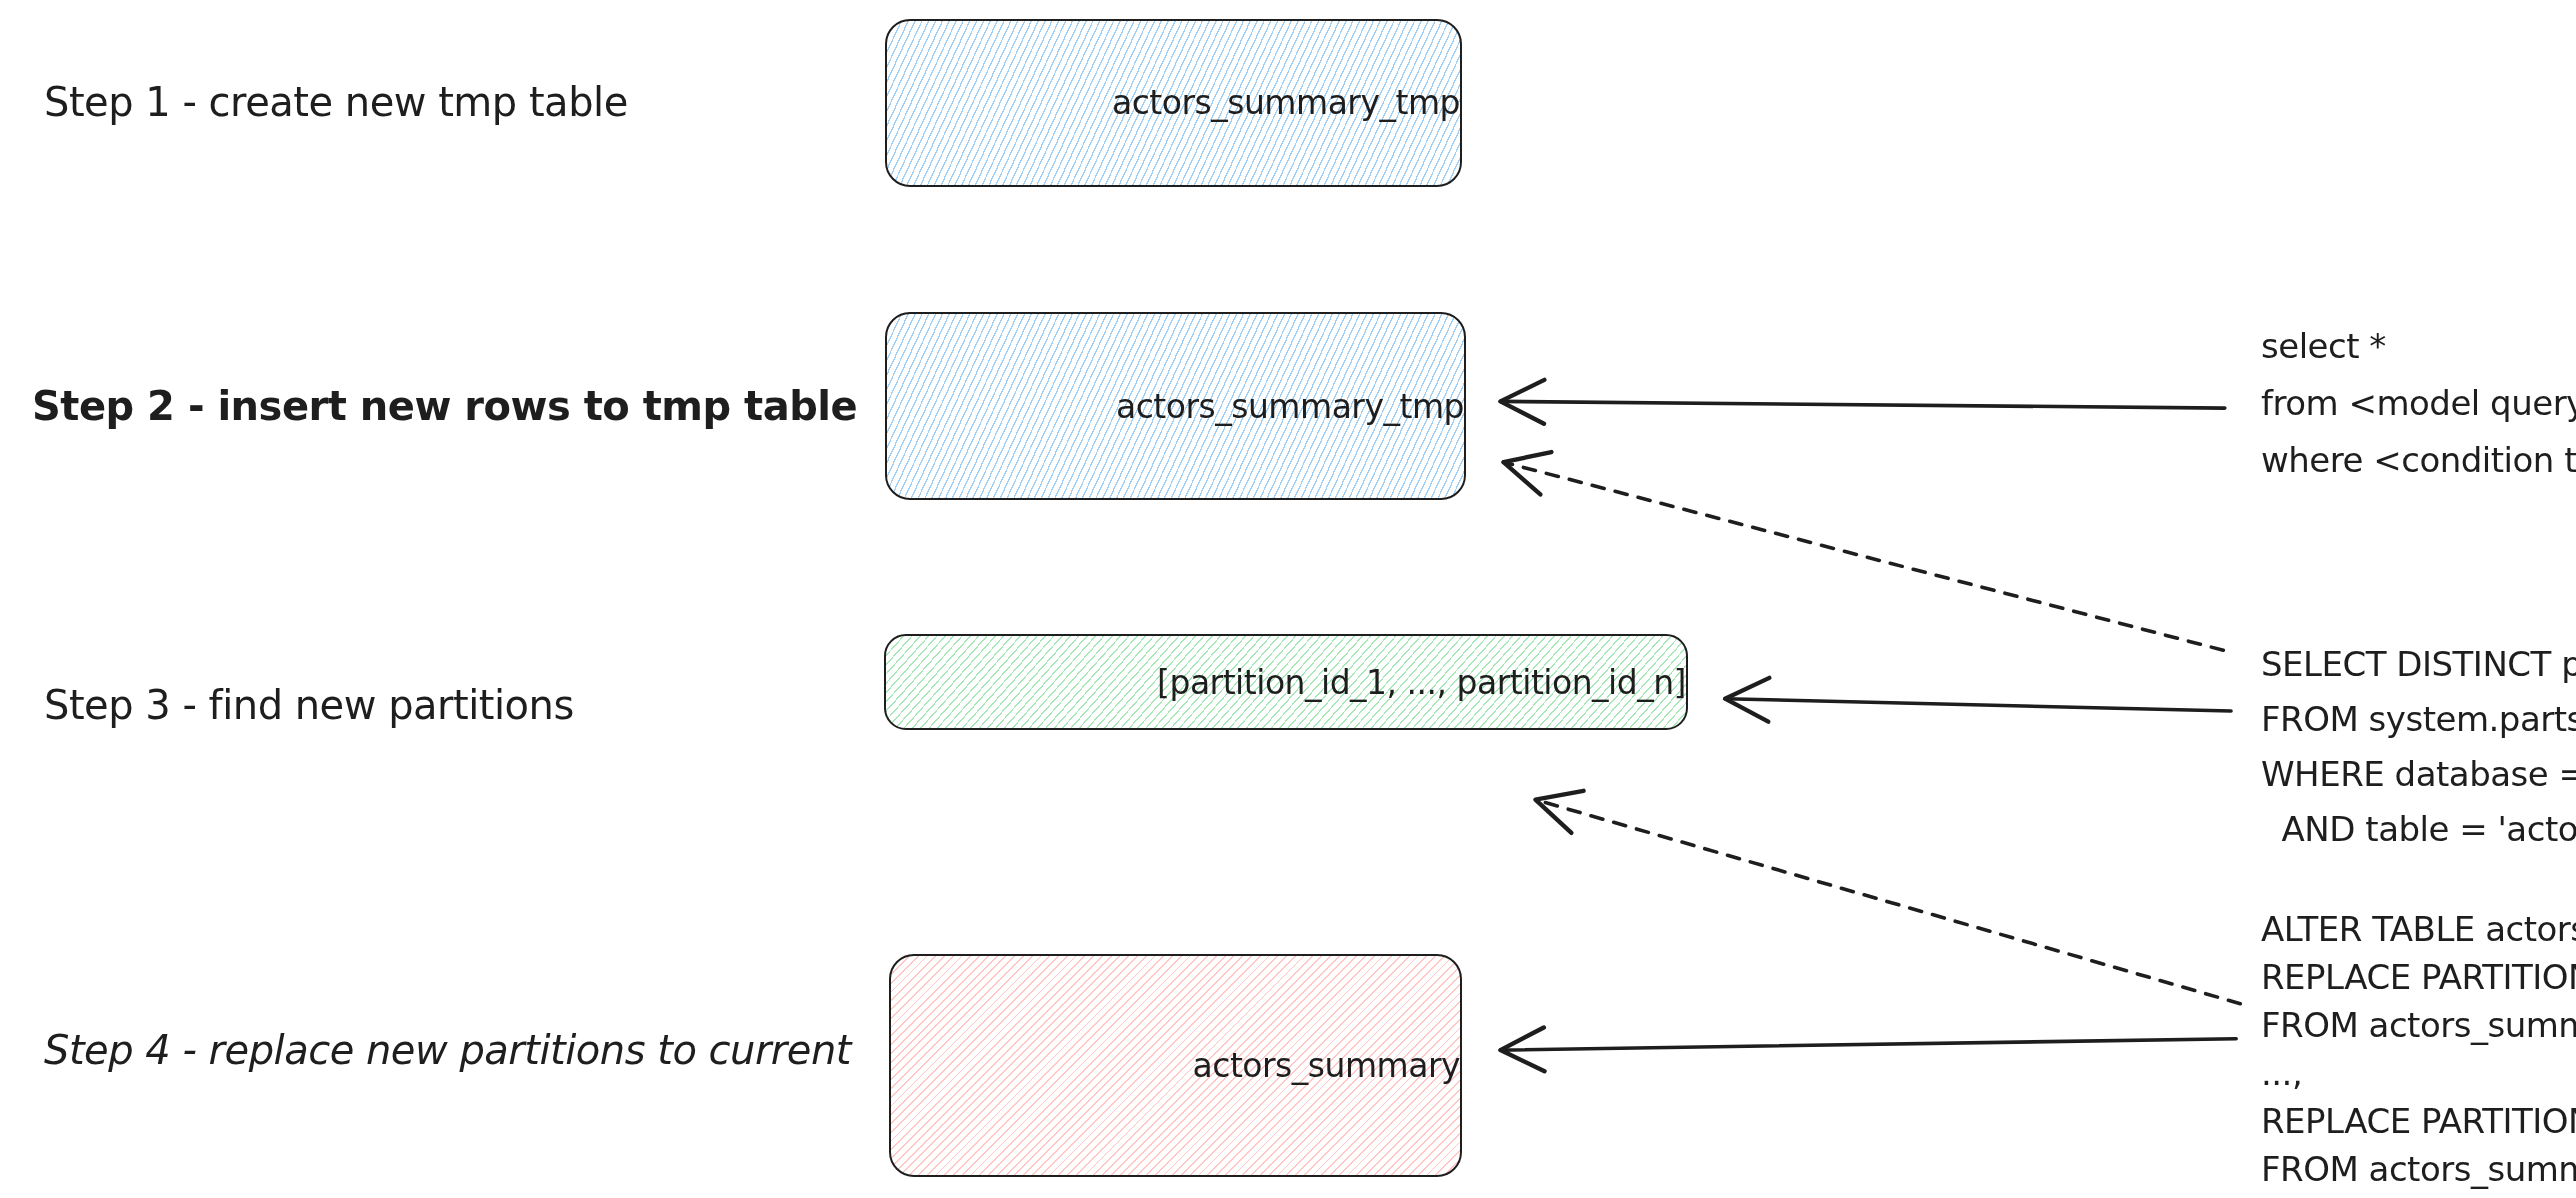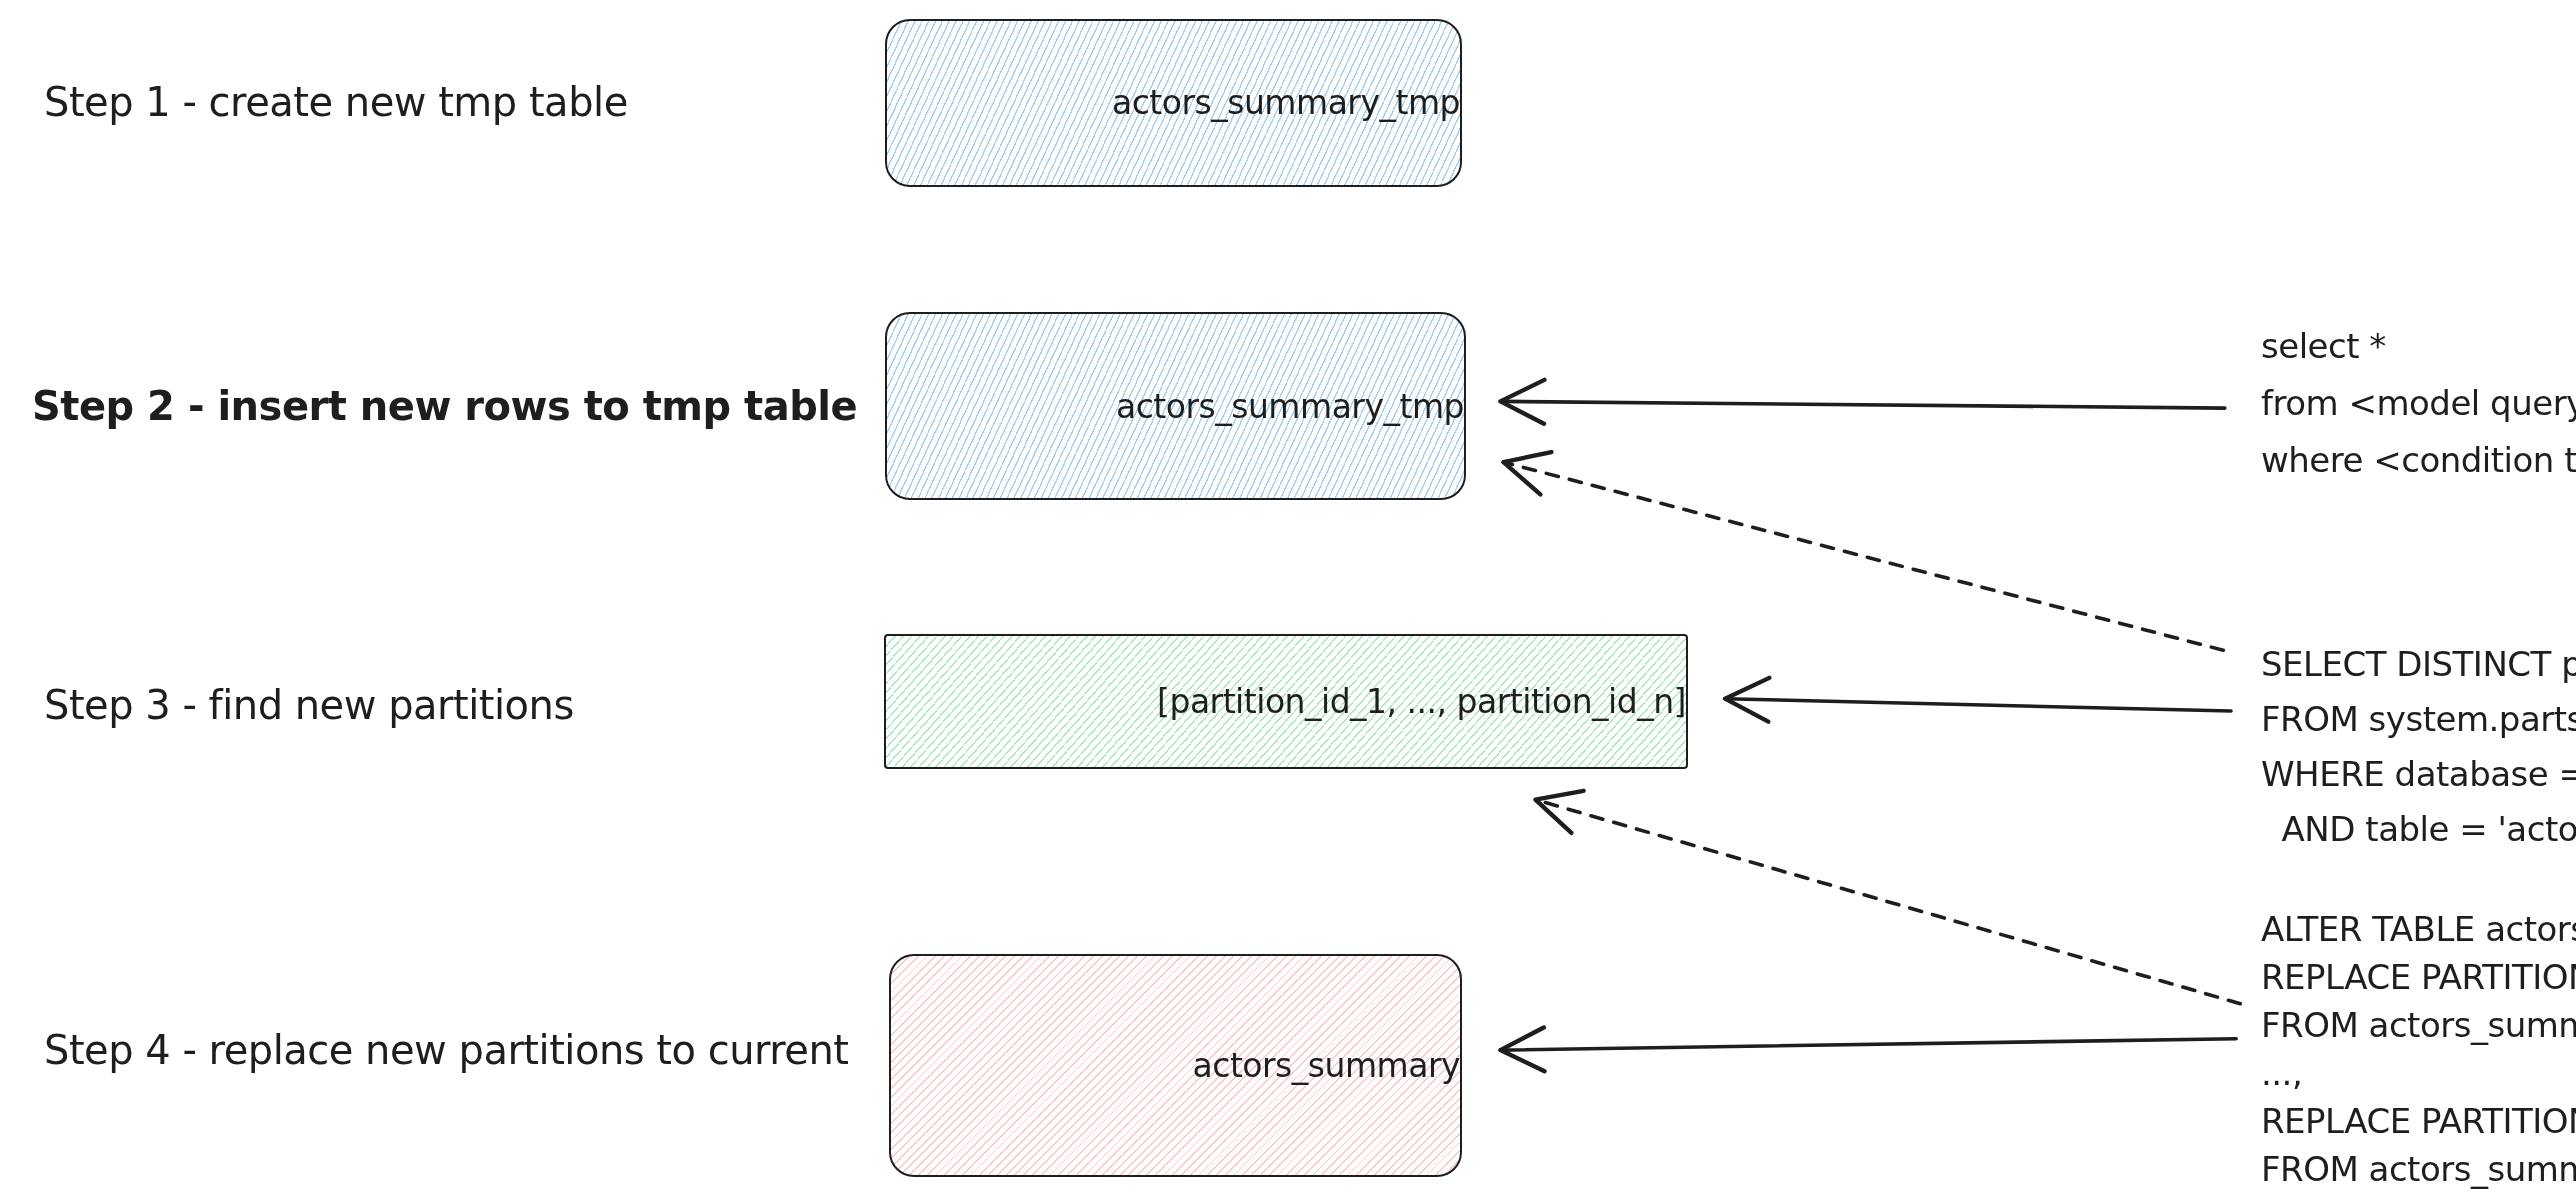--- a/index.html
+++ b/index.html
@@ -103,31 +103,31 @@
     <line x1="4330" y1="1380" x2="3348" y2="1356" stroke="#1e1e1e" stroke-width="7" stroke-linecap="round" marker-end="url(#arrow)"></line>
 
     <line x1="4348" y1="1948" x2="2980" y2="1552" stroke="#1e1e1e" stroke-width="7" stroke-linecap="round" stroke-dasharray="24 22" marker-end="url(#arrow)"></line>
 
     <line x1="4340" y1="2016" x2="2912" y2="2038" stroke="#1e1e1e" stroke-width="7" stroke-linecap="round" marker-end="url(#arrow)"></line>
   </svg>
 
   <div class="step-label" style="left:44px; top:81px;">Step 1 - create new tmp table</div>
   <div class="step-label" style="left:32px; top:385px;font-weight:bold;">Step 2 - insert new rows to tmp table</div>
   <div class="step-label" style="left:44px; top:684px;">Step 3 - find new partitions</div>
-  <div class="step-label" style="left:44px; top:1029px;">Step 4 - replace new partitions to current</div>
+  <div class="step-label" style="left:44px; top:1029px;font-style:italic;">Step 4 - replace new partitions to current</div>
 
   <div class="node-box hatch-blue" style="left:885px; top:18.5px; width:577px; height:168px;">
     <span class="node-text">actors_summary_tmp</span>
   </div>
 
   <div class="node-box hatch-blue" style="left:885px; top:312px; width:581px; height:188px;">
     <span class="node-text">actors_summary_tmp</span>
   </div>
 
-  <div class="node-box hatch-green" style="left:884px; top:634px; width:804px; height:135px; border-radius:4px;">
+  <div class="node-box hatch-green" style="left:884px; top:634px; width:804px; height:96px; border-radius:22px;">
     <span class="node-text">[partition_id_1, ..., partition_id_n]</span>
   </div>
 
   <div class="node-box hatch-red" style="left:889px; top:954px; width:573px; height:223px;">
     <span class="node-text">actors_summary</span>
   </div>
 
   <div class="sql-block" id="sql-block-1">
     <div class="sql-line">select *</div>
     <div class="sql-line">from &lt;model query&gt;</div>

